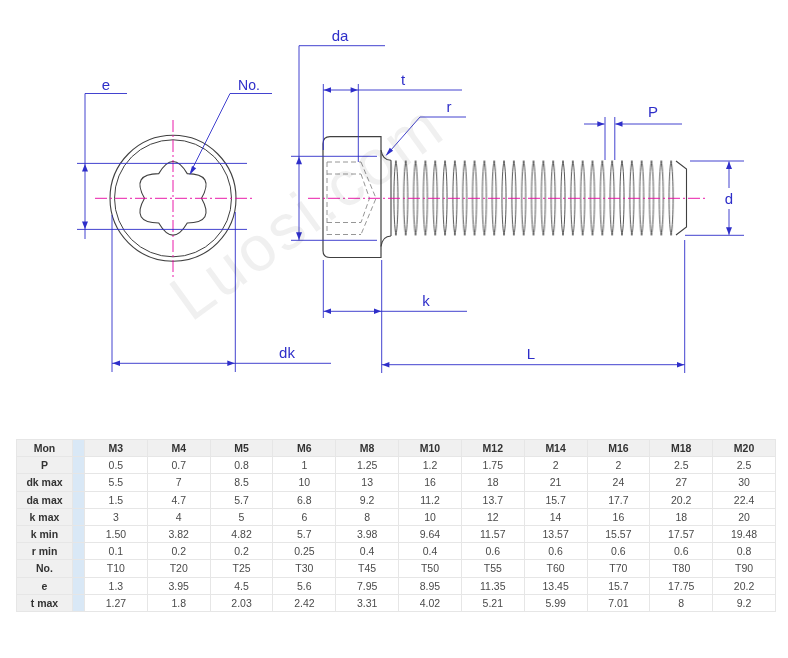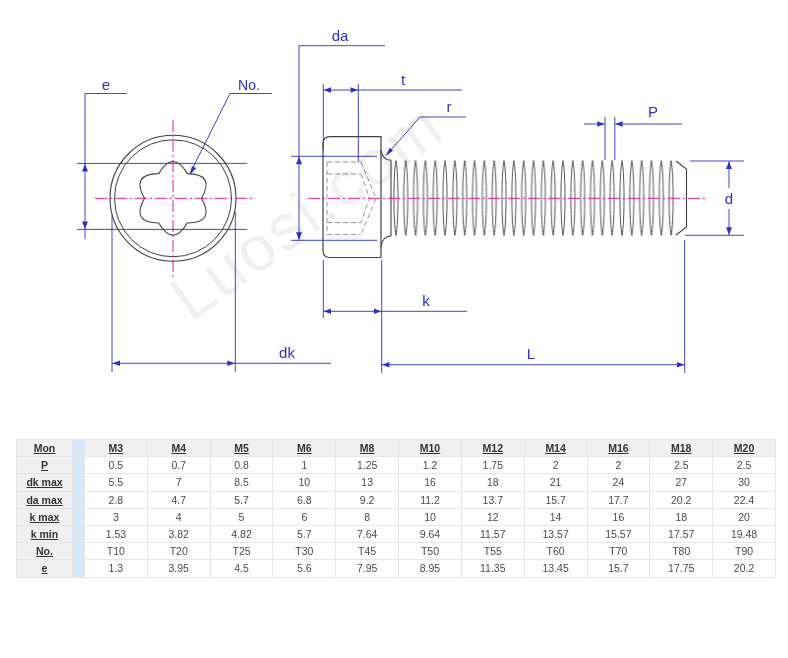--- a/index.html
+++ b/index.html
@@ -23,21 +23,21 @@
   table.spec{
     position:absolute;left:16px;top:439px;width:760px;
     border-collapse:collapse;table-layout:fixed;
     font-size:10.5px;color:#4a4a4a;
   }
   table.spec th,table.spec td{
     border:1px solid #e6e6e6;
     height:16.2px;padding:0;text-align:center;vertical-align:middle;
     overflow:hidden;white-space:nowrap;
   }
-  table.spec th{background:#f0f0f0;color:#333;font-weight:bold;text-decoration:underline;}
+  table.spec th{background:#f0f0f0;color:#333;font-weight:bold;}
   table.spec td{background:#ffffff;}
   table.spec col.c-label{width:56px;}
   table.spec col.c-strip{width:12px;}
   table.spec .strip{background:#d9e8f6 !important;border-top-color:#e6e6e6;border-bottom-color:#e6e6e6;}
 </style>
 </head>
 <body>
 
 <div class="drawing-wrap">
   <svg width="788" height="432" viewBox="0 0 788 432">
@@ -233,21 +233,21 @@
         <td>16</td>
         <td>18</td>
         <td>21</td>
         <td>24</td>
         <td>27</td>
         <td>30</td>
       </tr>
   <tr>
         <th>da max</th>
         <td class="strip"></td>
-        <td>2.8</td>
+        <td>1.5</td>
         <td>4.7</td>
         <td>5.7</td>
         <td>6.8</td>
         <td>9.2</td>
         <td>11.2</td>
         <td>13.7</td>
         <td>15.7</td>
         <td>17.7</td>
         <td>20.2</td>
         <td>22.4</td>
@@ -263,31 +263,46 @@
         <td>10</td>
         <td>12</td>
         <td>14</td>
         <td>16</td>
         <td>18</td>
         <td>20</td>
       </tr>
   <tr>
         <th>k min</th>
         <td class="strip"></td>
-        <td>1.53</td>
+        <td>1.50</td>
         <td>3.82</td>
         <td>4.82</td>
         <td>5.7</td>
-        <td>7.64</td>
+        <td>3.98</td>
         <td>9.64</td>
         <td>11.57</td>
         <td>13.57</td>
         <td>15.57</td>
         <td>17.57</td>
         <td>19.48</td>
+      </tr>
+  <tr>
+        <th>r min</th>
+        <td class="strip"></td>
+        <td>0.1</td>
+        <td>0.2</td>
+        <td>0.2</td>
+        <td>0.25</td>
+        <td>0.4</td>
+        <td>0.4</td>
+        <td>0.6</td>
+        <td>0.6</td>
+        <td>0.6</td>
+        <td>0.6</td>
+        <td>0.8</td>
       </tr>
   <tr>
         <th>No.</th>
         <td class="strip"></td>
         <td>T10</td>
         <td>T20</td>
         <td>T25</td>
         <td>T30</td>
         <td>T45</td>
         <td>T50</td>
@@ -305,14 +320,29 @@
         <td>4.5</td>
         <td>5.6</td>
         <td>7.95</td>
         <td>8.95</td>
         <td>11.35</td>
         <td>13.45</td>
         <td>15.7</td>
         <td>17.75</td>
         <td>20.2</td>
       </tr>
+  <tr>
+        <th>t max</th>
+        <td class="strip"></td>
+        <td>1.27</td>
+        <td>1.8</td>
+        <td>2.03</td>
+        <td>2.42</td>
+        <td>3.31</td>
+        <td>4.02</td>
+        <td>5.21</td>
+        <td>5.99</td>
+        <td>7.01</td>
+        <td>8</td>
+        <td>9.2</td>
+      </tr>
 </tbody>
   </table>
 
 </body></html>

